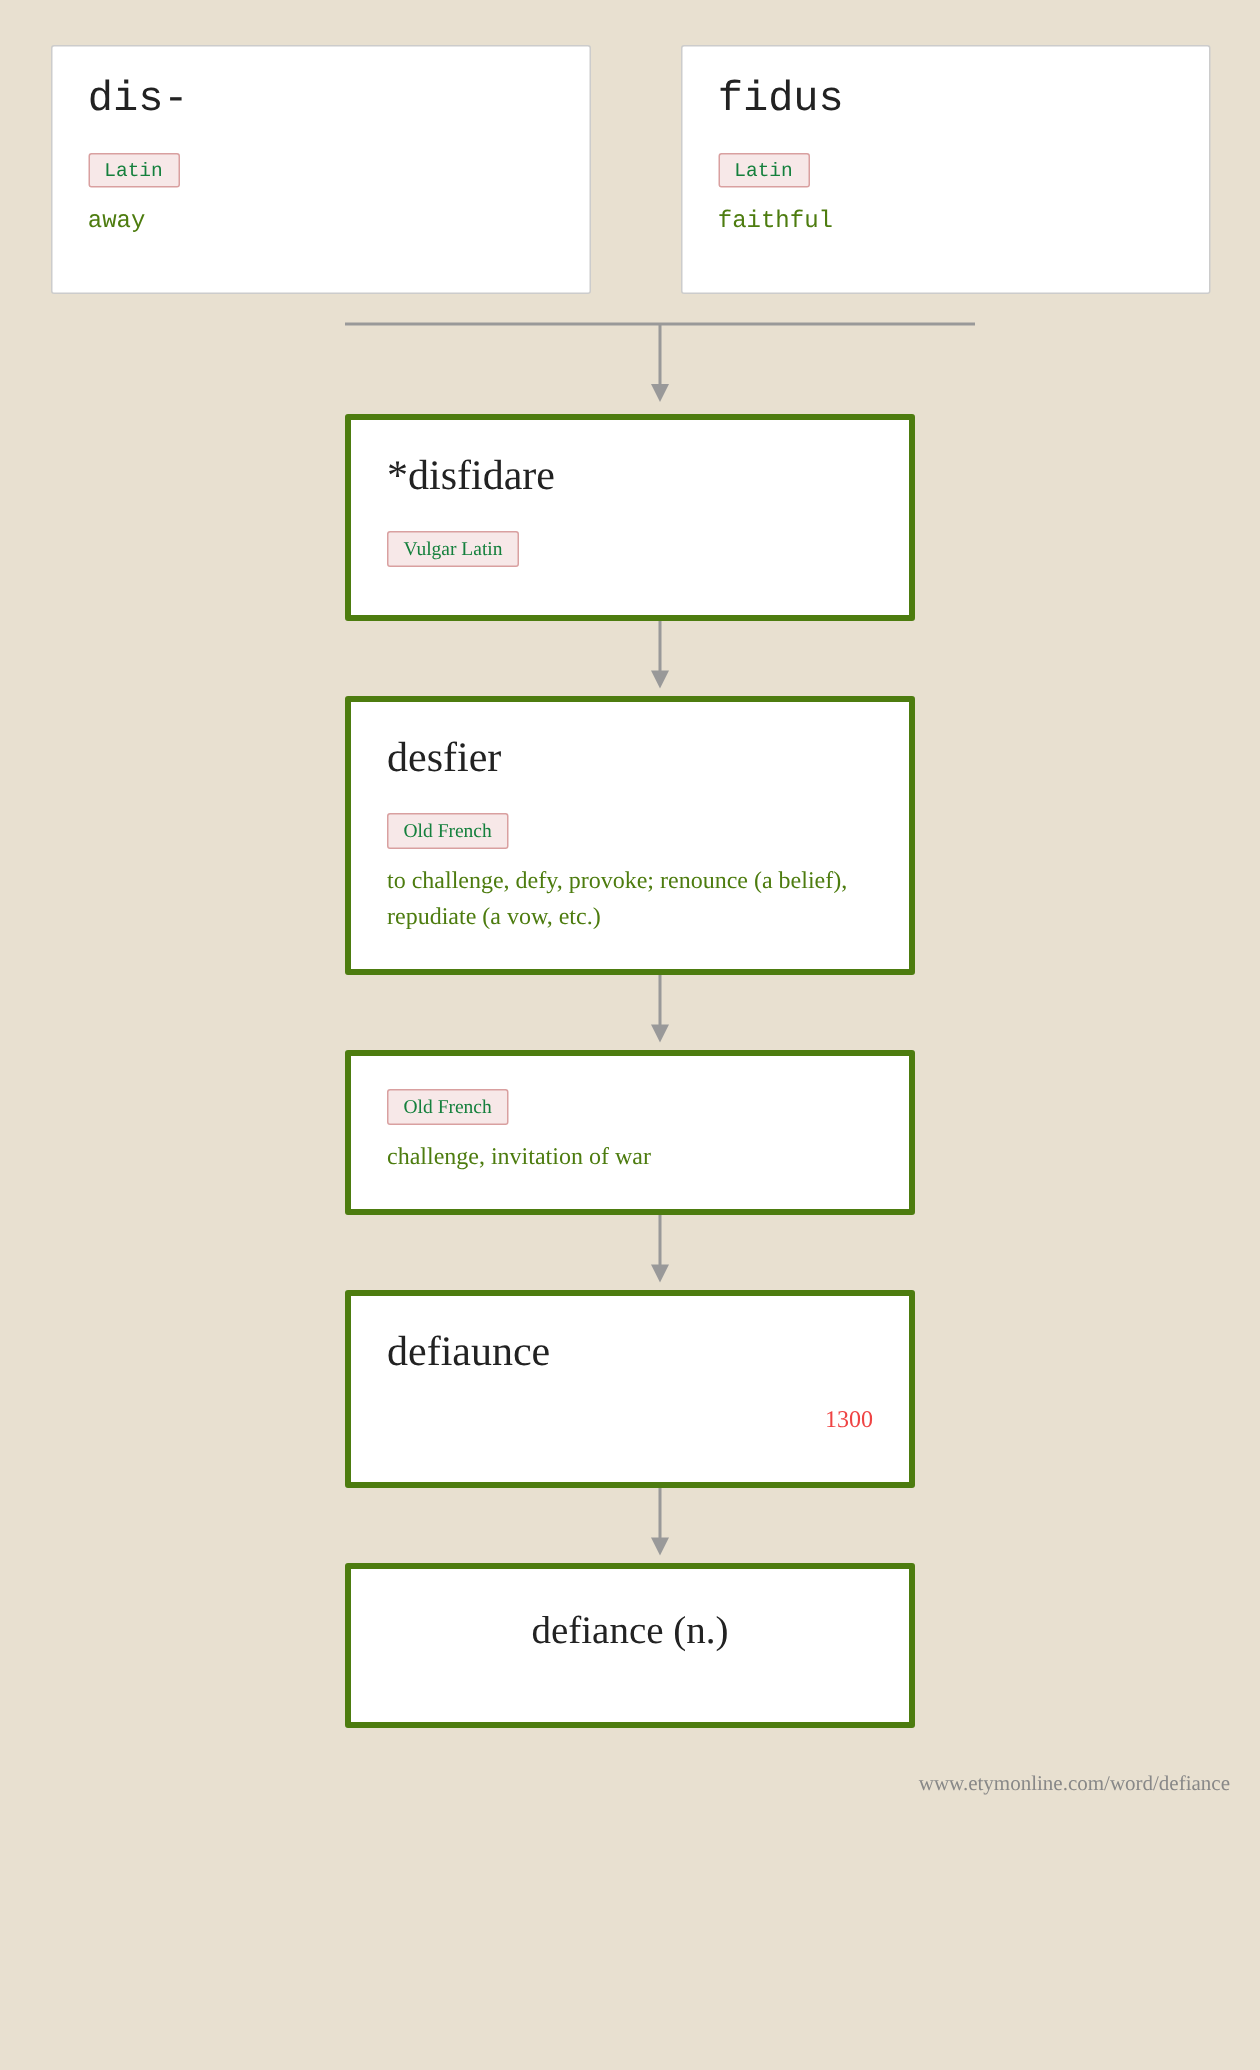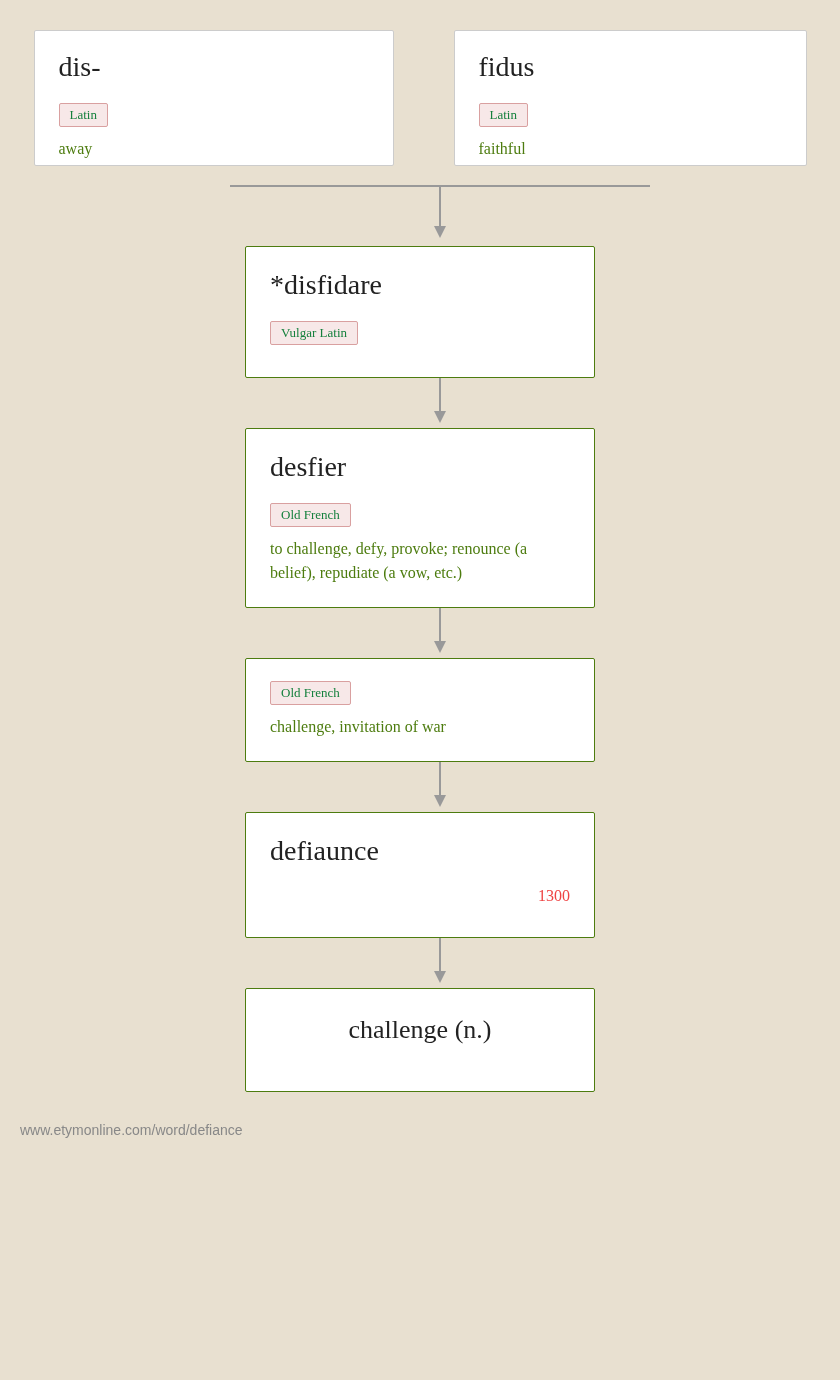--- a/index.html
+++ b/index.html
@@ -18,21 +18,22 @@
       justify-content: center;
       gap: 0;
       margin-bottom: 0;
       position: relative;
     }
 
     .card {
       background: #fff;
       border: 1px solid #ccc;
       border-radius: 2px;
-      padding: 20px 24px 4px;
+      padding: 20px 24px 36px;
+      font-family: Liberation Mono, monospace;
     }
 
     .card-top-left {
       width: 360px;
       margin-right: 0;
     }
 
     .card-top-right {
       width: 353px;
     }
@@ -61,46 +62,46 @@
       line-height: 1.5;
     }
 
     .flow-section {
       display: flex;
       flex-direction: column;
       align-items: center;
     }
 
     .flow-card {
-      width: 350px;
+      width: 380px;
       background: #fff;
-      border: 1px solid #4d7c0f;
+      border: 4px solid #4d7c0f;
       border-radius: 2px;
       padding: 22px 24px 22px;
     }
 
     .year-tag {
       font-size: 16px;
       color: #ef4444;
       margin-bottom: 10px;
       text-align: right;
     }
 
     
     .svg-top-connector {
       display: block;
       margin: 0 auto;
     }
 
     .footer {
-      text-align: left;
+      text-align: right;
       margin-top: 30px;
       font-size: 14px;
       color: #888;
-      font-family: Liberation Sans, sans-serif;
+      font-family: Liberation Serif, serif;
     }
   </style>
 </head>
 <body>
 
 <div class="top-row">
   <div class="card card-top-left">
     <div class="card-word">dis-</div>
     <div class="tag">Latin</div>
     <div class="card-def">away</div>
@@ -166,19 +167,19 @@
   </div>
 </div>
 
 <svg width="840" height="50" viewBox="0 0 840 50" style="display:block;">
   <line x1="420" y1="0" x2="420" y2="38" stroke="#999" stroke-width="2"></line>
   <polygon points="414,33 426,33 420,45" fill="#999"></polygon>
 </svg>
 
 <div class="flow-section">
   <div class="flow-card" style="text-align:center; padding: 26px 24px;">
-    <div class="card-word" style="font-size:26px;">challenge (n.)</div>
+    <div class="card-word" style="font-size:26px;">defiance (n.)</div>
   </div>
 </div>
 
 <div class="footer">
   <span>www.etymonline.com/word/defiance</span>
 </div>
 
 </body></html>

